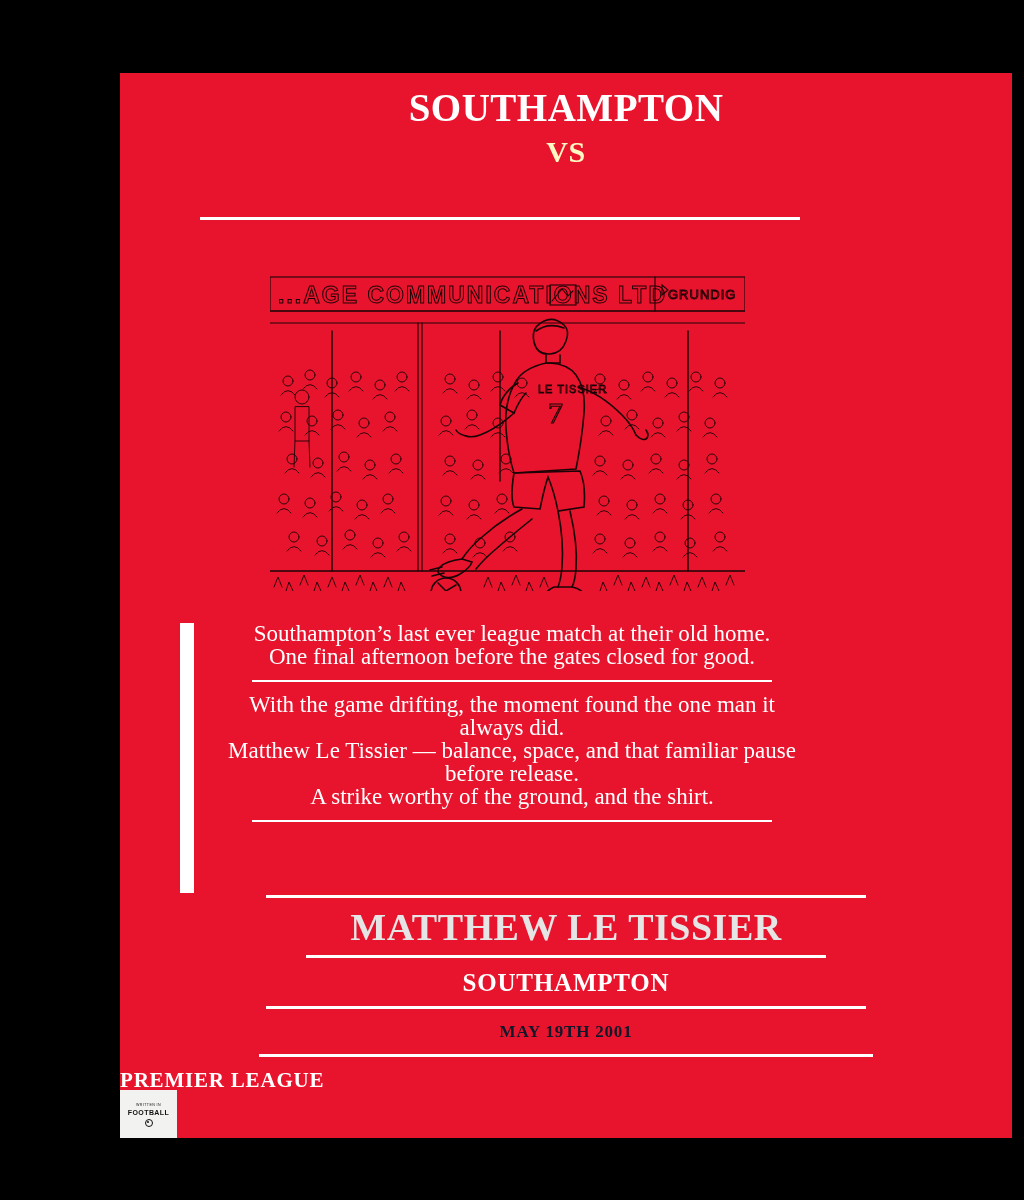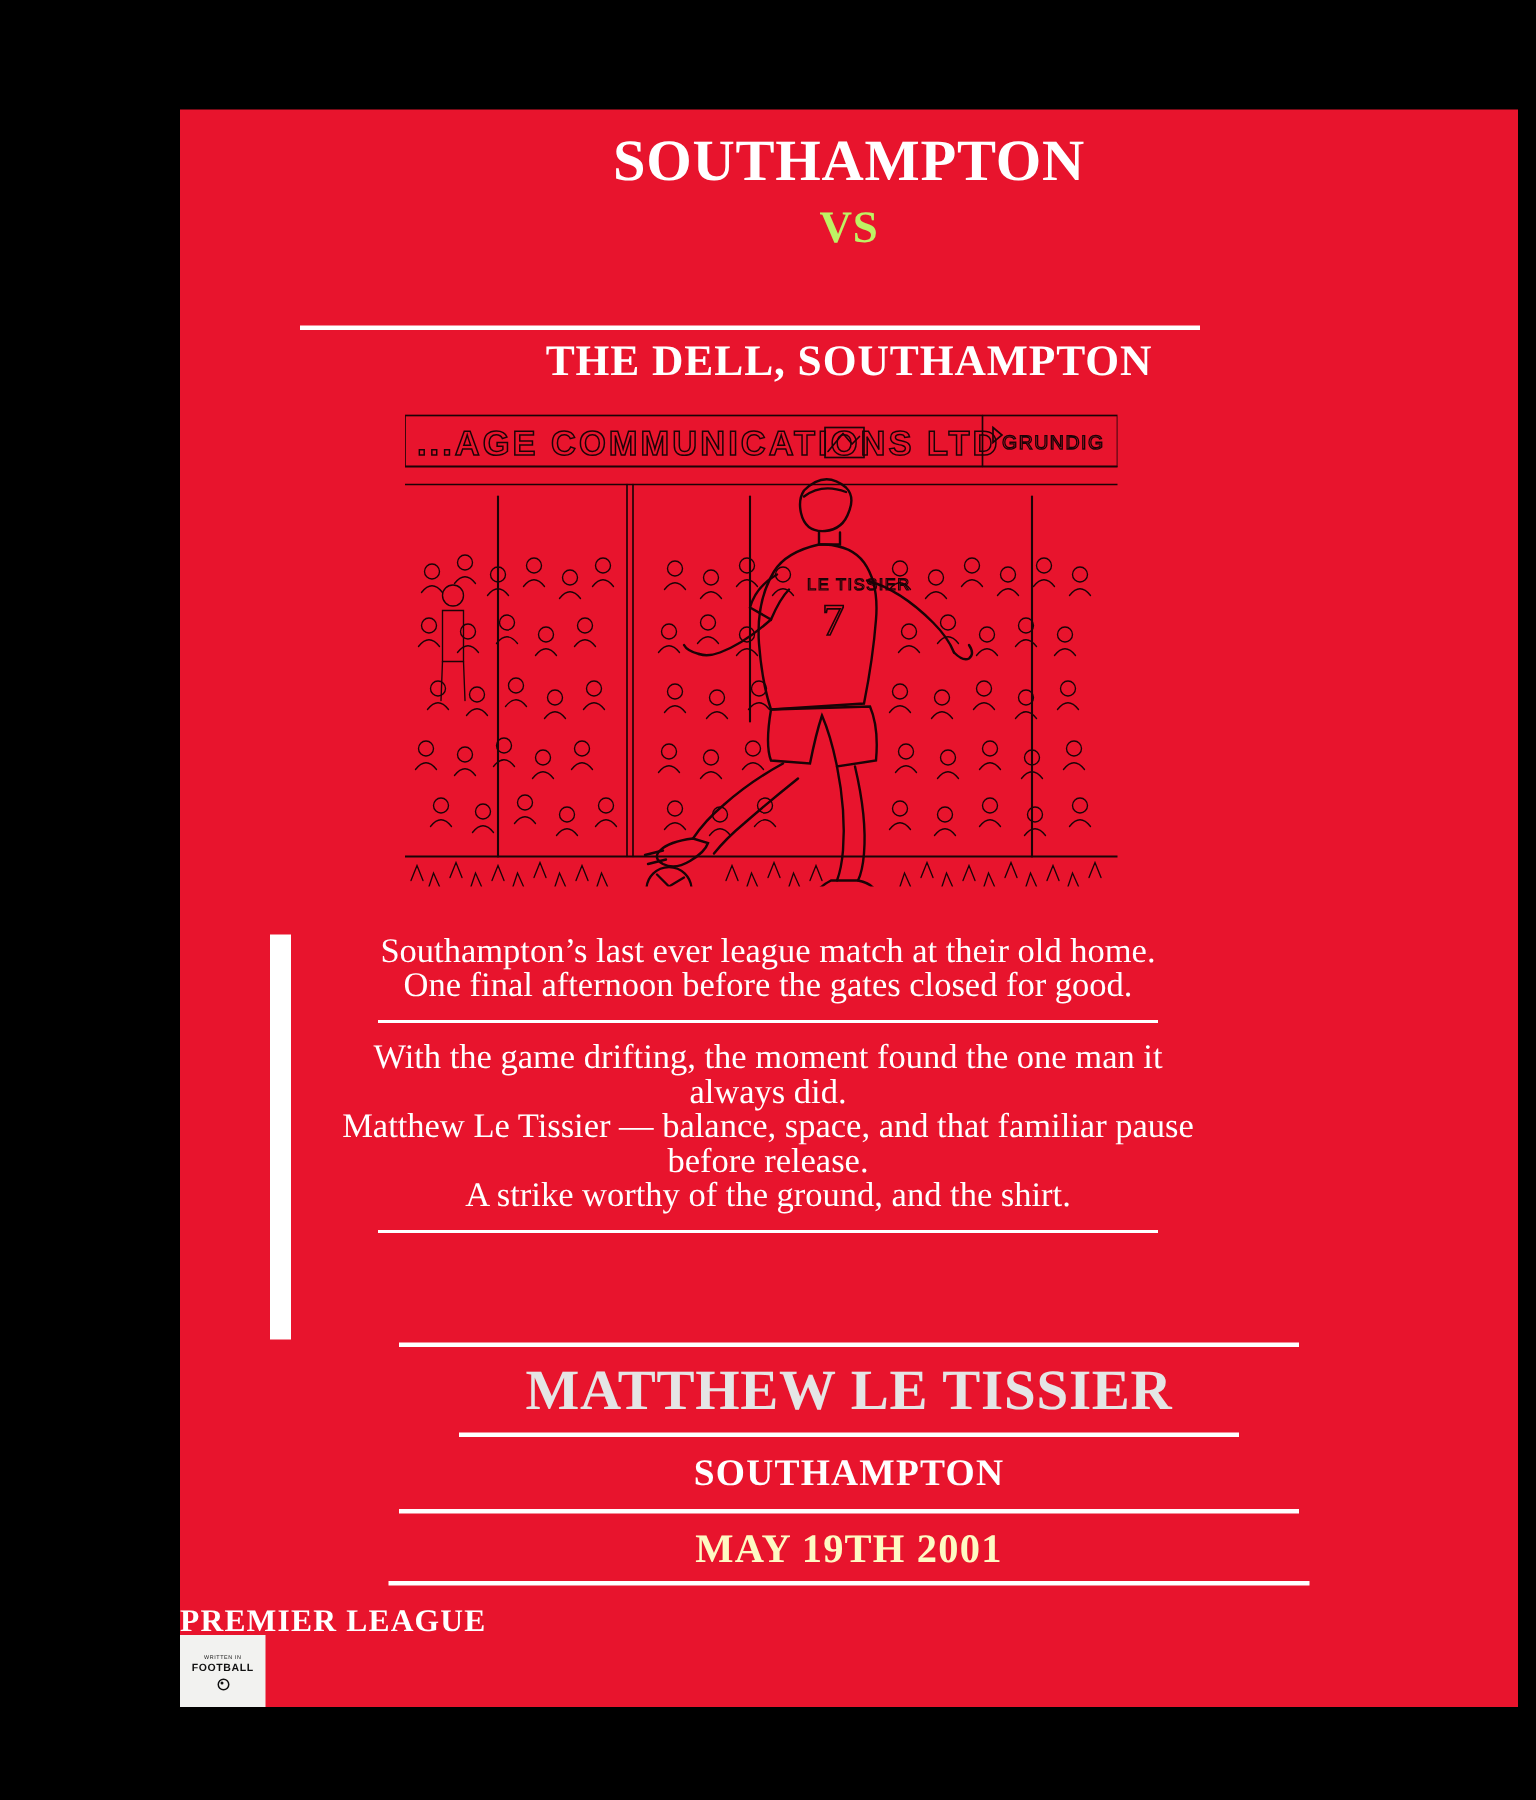--- a/index.html
+++ b/index.html
@@ -41,21 +41,21 @@
     font-family: "Liberation Serif", serif;
     font-weight: bold;
     color: #ffffff;
     font-size: 39px;
     line-height: 45px;
     letter-spacing: 0.5px;
   }
   .vs-line {
     font-family: "Liberation Serif", serif;
     font-weight: bold;
-    color: #bef264;
+    color: #fef9c3;
     font-size: 30px;
     line-height: 44px;
     letter-spacing: 0.5px;
   }
   .rule-top {
     position: absolute;
     left: 80px;
     top: 144px;
     width: 600px;
     height: 3px;
@@ -149,24 +149,24 @@
     font-family: "Liberation Serif", serif;
     font-weight: bold;
     font-size: 25px;
     letter-spacing: 0.8px;
     line-height: 34px;
     padding-top: 8px;
     padding-bottom: 6px;
   }
   .match-date {
     text-align: center;
-    color: #fef9c3;
-    font-family: "Liberation Serif", serif;
-    font-weight: bold;
-    font-size: 27px;
+    color: #0f172a;
+    font-family: "Liberation Serif", serif;
+    font-weight: bold;
+    font-size: 17px;
     letter-spacing: 0.8px;
     line-height: 32px;
     padding-top: 7px;
     padding-bottom: 6px;
     border-radius: 18px;
   }
   .competition {
     text-align: left;
     color: #ffffff;
     font-family: "Liberation Serif", serif;
@@ -228,21 +228,20 @@
 <body>
 
 <div class="canvas">
   <div class="poster">
 
     <div class="title-block">
       <div class="team-line">SOUTHAMPTON</div>
       <div class="vs-line">VS</div>
     </div>
     <div class="rule-top"></div>
-    <div class="venue-line">THE DELL, SOUTHAMPTON</div>
 
     <div class="illustration">
       <svg viewBox="0 0 475 320" width="475" height="320" xmlns="http://www.w3.org/2000/svg">
         <g stroke="#1a0306" stroke-width="1.1" fill="none" stroke-linecap="round">
 
           <rect x="0" y="6" width="475" height="34"></rect>
           <line x1="0" y1="40" x2="475" y2="40"></line>
           <text x="8" y="32" font-family="Liberation Sans, sans-serif" font-size="23" font-weight="bold" fill="none" stroke="#1a0306" stroke-width="1.0" letter-spacing="2">...AGE COMMUNICATIONS LTD</text>
           <line x1="385" y1="6" x2="385" y2="40"></line>
           <text x="398" y="28" font-family="Liberation Sans, sans-serif" font-size="13" fill="none" stroke="#1a0306" stroke-width="0.9" letter-spacing="1">GRUNDIG</text>

